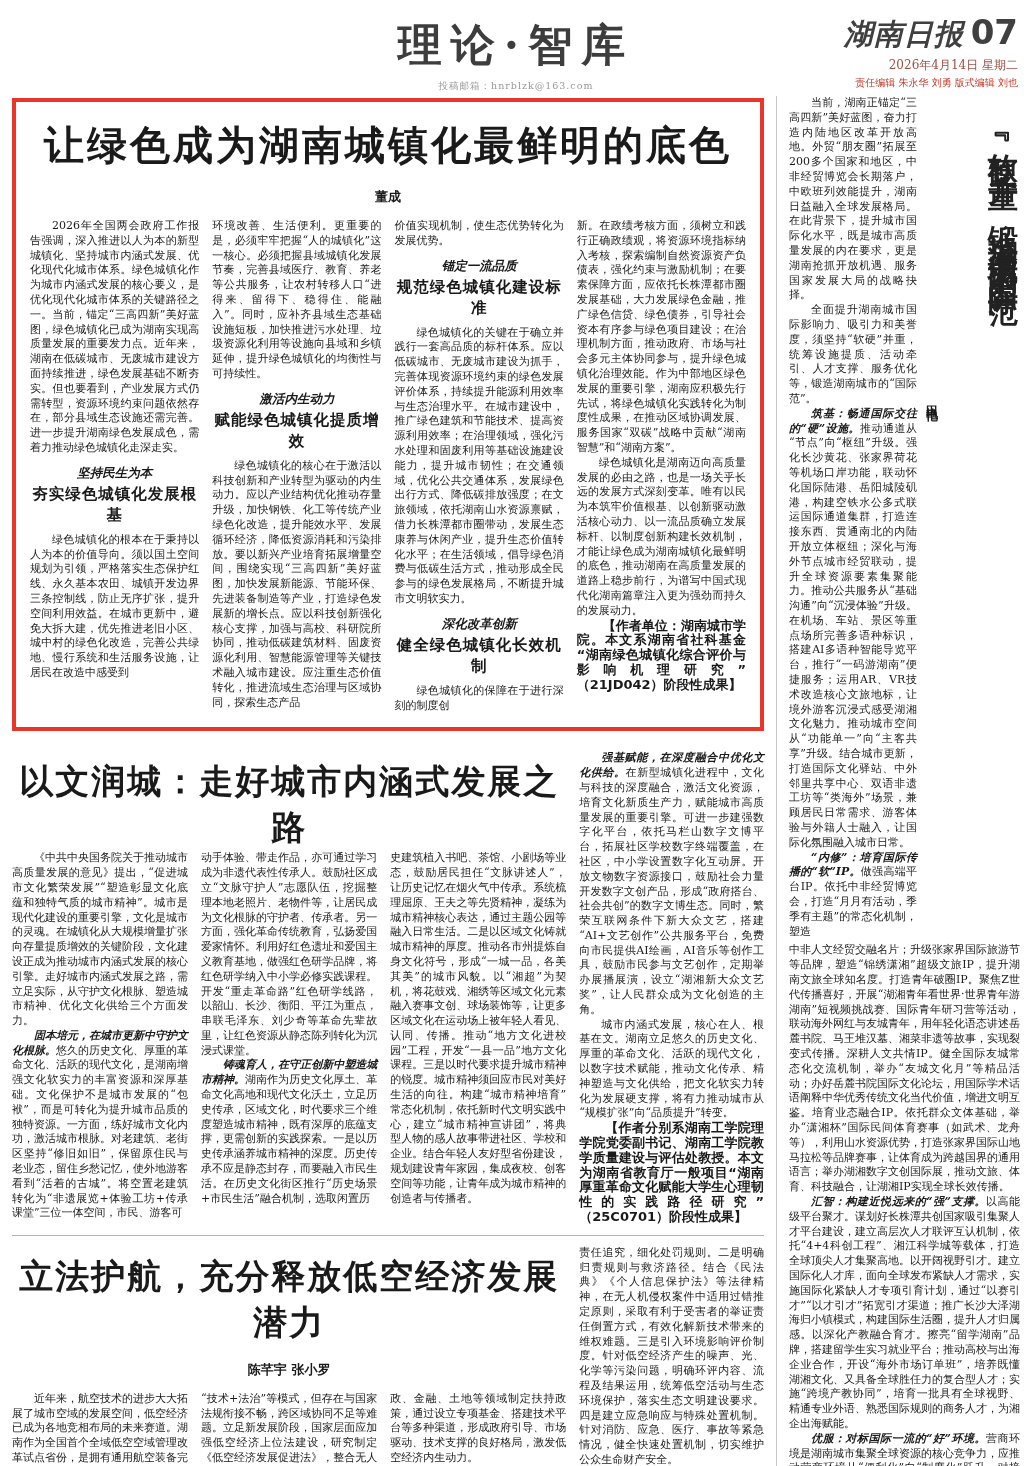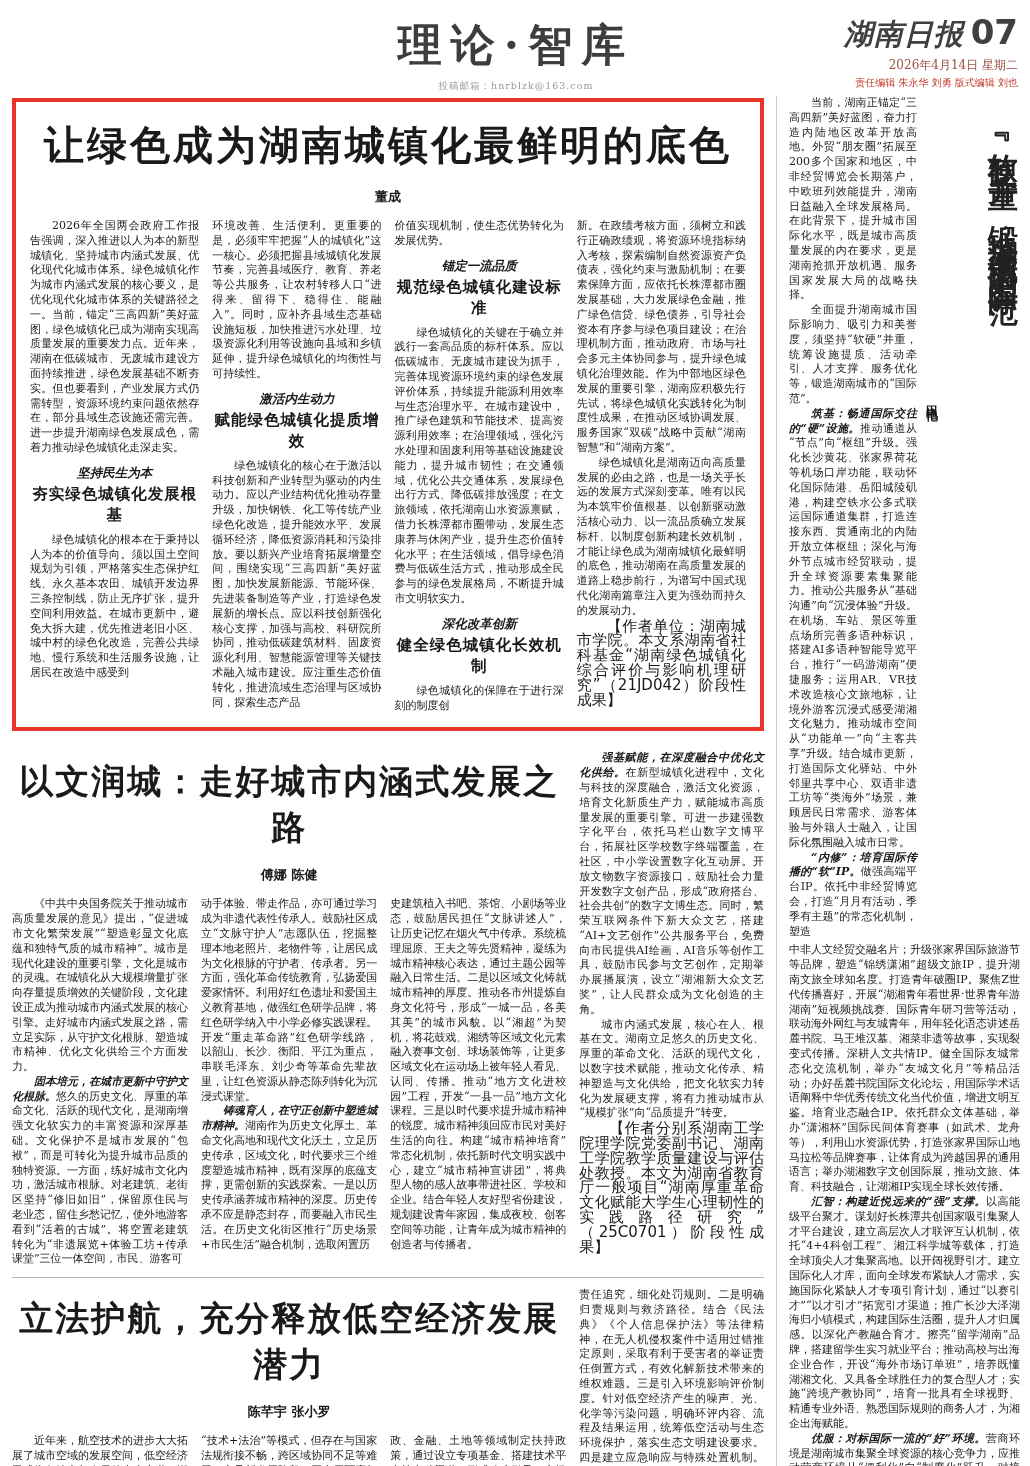--- a/index.html
+++ b/index.html
@@ -20,21 +20,21 @@
   .main-col{flex:0 0 752px;width:752px;min-width:0;}
   .sidebar{flex:1;min-width:0;border-left:1px solid #c9c9c9;margin-left:12px;padding-left:12px;}
   
   .para,.attrib{margin:0;font-size:11px;line-height:14.8px;text-align:justify;}
   .para{text-indent:2em;}
   .para.cont{text-indent:0;}
   .lead{font-style:italic;font-weight:700;}
   .sub1{text-align:center;font-style:italic;font-weight:700;font-size:12.5px;margin:9px 0 2px;}
   .sub2{text-align:center;font-weight:700;font-size:15.5px;letter-spacing:1px;
         font-family:"DejaVu Sans","Liberation Sans",sans-serif;margin:0 0 7px;}
-  .attrib{font-weight:400;text-indent:2em;font-family:"DejaVu Sans","Liberation Sans",sans-serif;font-size:15px;}
+  .attrib{font-weight:700;text-indent:2em;font-family:"DejaVu Sans","Liberation Sans",sans-serif;font-size:13px;}
   
   .lead-box{border:4px solid #e9352a;padding:10px 14px 14px;margin-top:2px;}
   .lead-title{font-size:40px;font-weight:800;text-align:center;letter-spacing:3px;margin:6px 0 0;}
   .byline{text-align:center;font-size:13px;font-weight:700;margin:15px 0 13px;}
   .cols4,.cols3{display:flex;gap:13px;}
   .col{flex:1 1 0;min-width:0;}
   
   .article{display:flex;gap:13px;margin-top:10px;padding-top:10px;border-top:1px solid #b5b5b5;}
   .lead-box + .article{border-top:none;}
   .art-main{flex:3;min-width:0;}
@@ -102,21 +102,20 @@
               <p class="para cont">新。在政绩考核方面，须树立和践行正确政绩观，将资源环境指标纳入考核，探索编制自然资源资产负债表，强化约束与激励机制；在要素保障方面，应依托长株潭都市圈发展基础，大力发展绿色金融，推广绿色信贷、绿色债券，引导社会资本有序参与绿色项目建设；在治理机制方面，推动政府、市场与社会多元主体协同参与，提升绿色城镇化治理效能。作为中部地区绿色发展的重要引擎，湖南应积极先行先试，将绿色城镇化实践转化为制度性成果，在推动区域协调发展、服务国家“双碳”战略中贡献“湖南智慧”和“湖南方案”。</p>
               <p class="para">绿色城镇化是湖南迈向高质量发展的必由之路，也是一场关乎长远的发展方式深刻变革。唯有以民为本筑牢价值根基、以创新驱动激活核心动力、以一流品质确立发展标杆、以制度创新构建长效机制，才能让绿色成为湖南城镇化最鲜明的底色，推动湖南在高质量发展的道路上稳步前行，为谱写中国式现代化湖南篇章注入更为强劲而持久的发展动力。</p>
               <p class="attrib">【作者单位：湖南城市学院。本文系湖南省社科基金“湖南绿色城镇化综合评价与影响机理研究”（21JD042）阶段性成果】</p>
             </div>
         </div>
       </section>
 
       <section class="article">
         <div class="art-main">
           <h2 class="art-title">以文润城：走好城市内涵式发展之路</h2>
-          <div class="byline">傅娜 陈健</div>
           <div class="cols3">
             <div class="col">
                 <p class="para">《中共中央国务院关于推动城市高质量发展的意见》提出，“促进城市文化繁荣发展”“塑造彰显文化底蕴和独特气质的城市精神”。城市是现代化建设的重要引擎，文化是城市的灵魂。在城镇化从大规模增量扩张向存量提质增效的关键阶段，文化建设正成为推动城市内涵式发展的核心引擎。走好城市内涵式发展之路，需立足实际，从守护文化根脉、塑造城市精神、优化文化供给三个方面发力。</p>
                 <p class="para"><b class="lead">固本培元，在城市更新中守护文化根脉。</b>悠久的历史文化、厚重的革命文化、活跃的现代文化，是湖南增强文化软实力的丰富资源和深厚基础。文化保护不是城市发展的“包袱”，而是可转化为提升城市品质的独特资源。一方面，练好城市文化内功，激活城市根脉。对老建筑、老街区坚持“修旧如旧”，保留原住民与老业态，留住乡愁记忆，使外地游客看到“活着的古城”。将空置老建筑转化为“非遗展览+体验工坊+传承课堂”三位一体空间，市民、游客可</p>
               </div>
             <div class="col">
                 <p class="para cont">动手体验、带走作品，亦可通过学习成为非遗代表性传承人。鼓励社区成立“文脉守护人”志愿队伍，挖掘整理本地老照片、老物件等，让居民成为文化根脉的守护者、传承者。另一方面，强化革命传统教育，弘扬爱国爱家情怀。利用好红色遗址和爱国主义教育基地，做强红色研学品牌，将红色研学纳入中小学必修实践课程。开发“重走革命路”红色研学线路，以韶山、长沙、衡阳、平江为重点，串联毛泽东、刘少奇等革命先辈故里，让红色资源从静态陈列转化为沉浸式课堂。</p>
                 <p class="para"><b class="lead">铸魂育人，在守正创新中塑造城市精神。</b>湖南作为历史文化厚土、革命文化高地和现代文化沃土，立足历史传承，区域文化，时代要求三个维度塑造城市精神，既有深厚的底蕴支撑，更需创新的实践探索。一是以历史传承涵养城市精神的深度。历史传承不应是静态封存，而要融入市民生活。在历史文化街区推行“历史场景+市民生活”融合机制，选取闲置历</p>
               </div>
             <div class="col">

